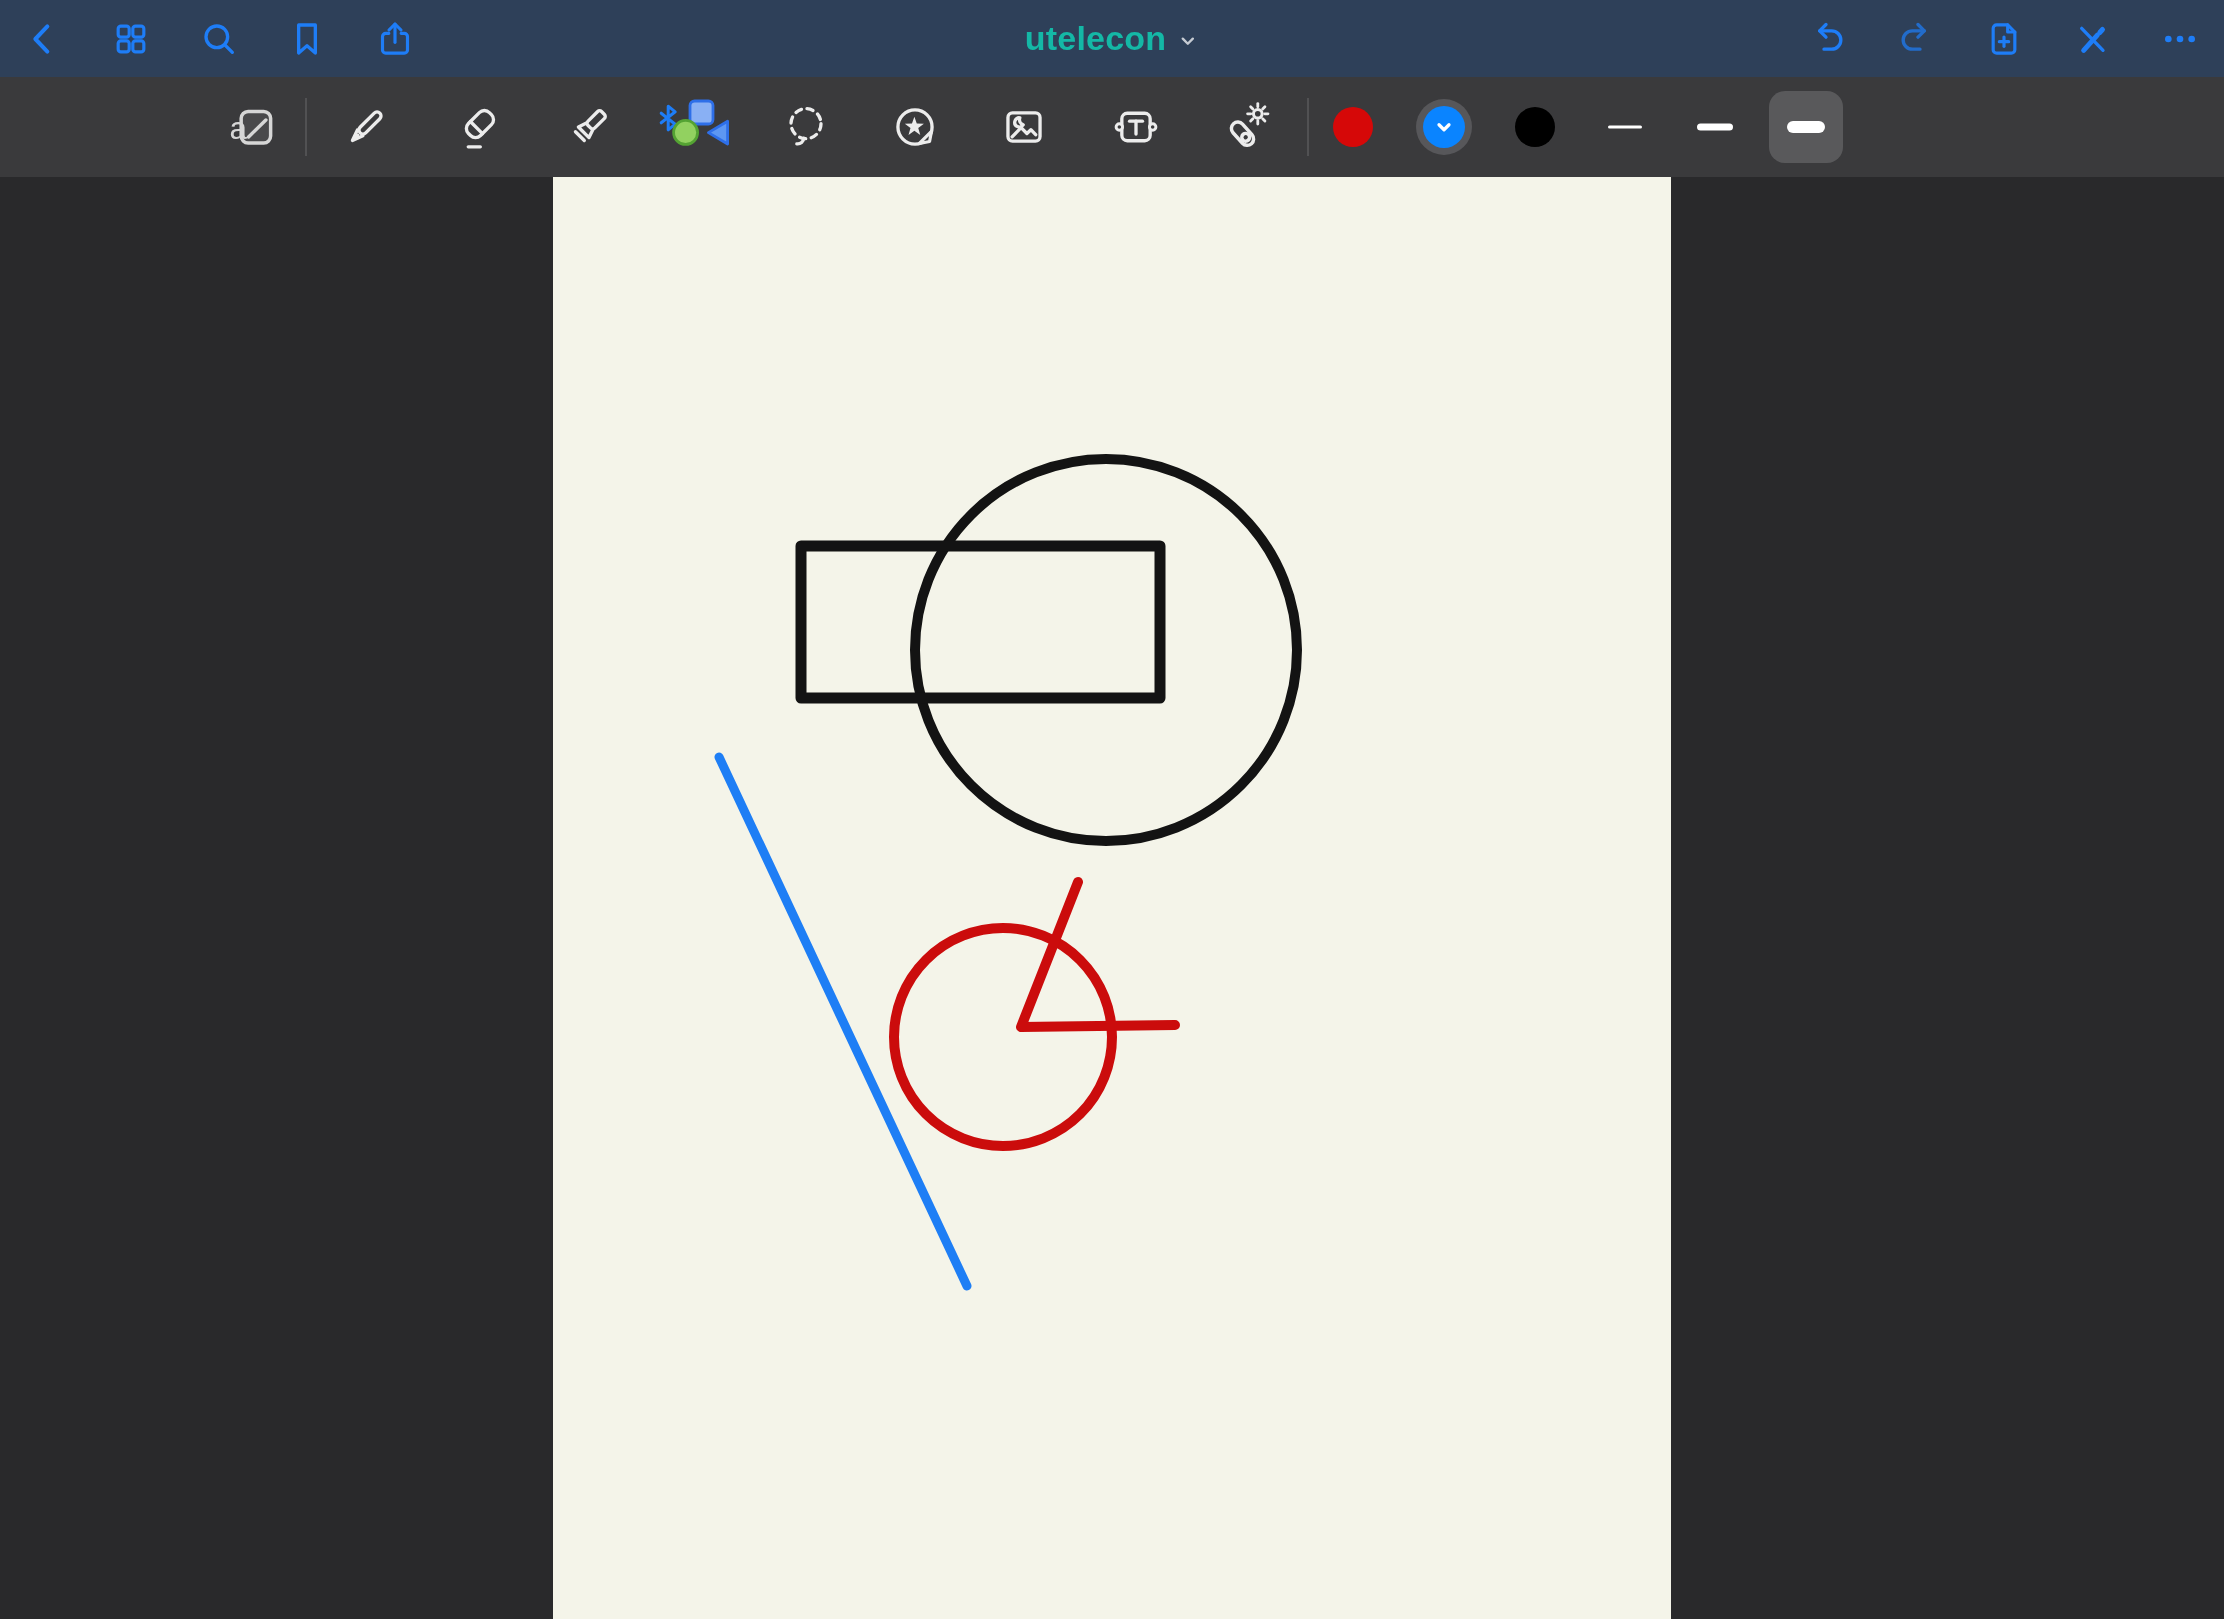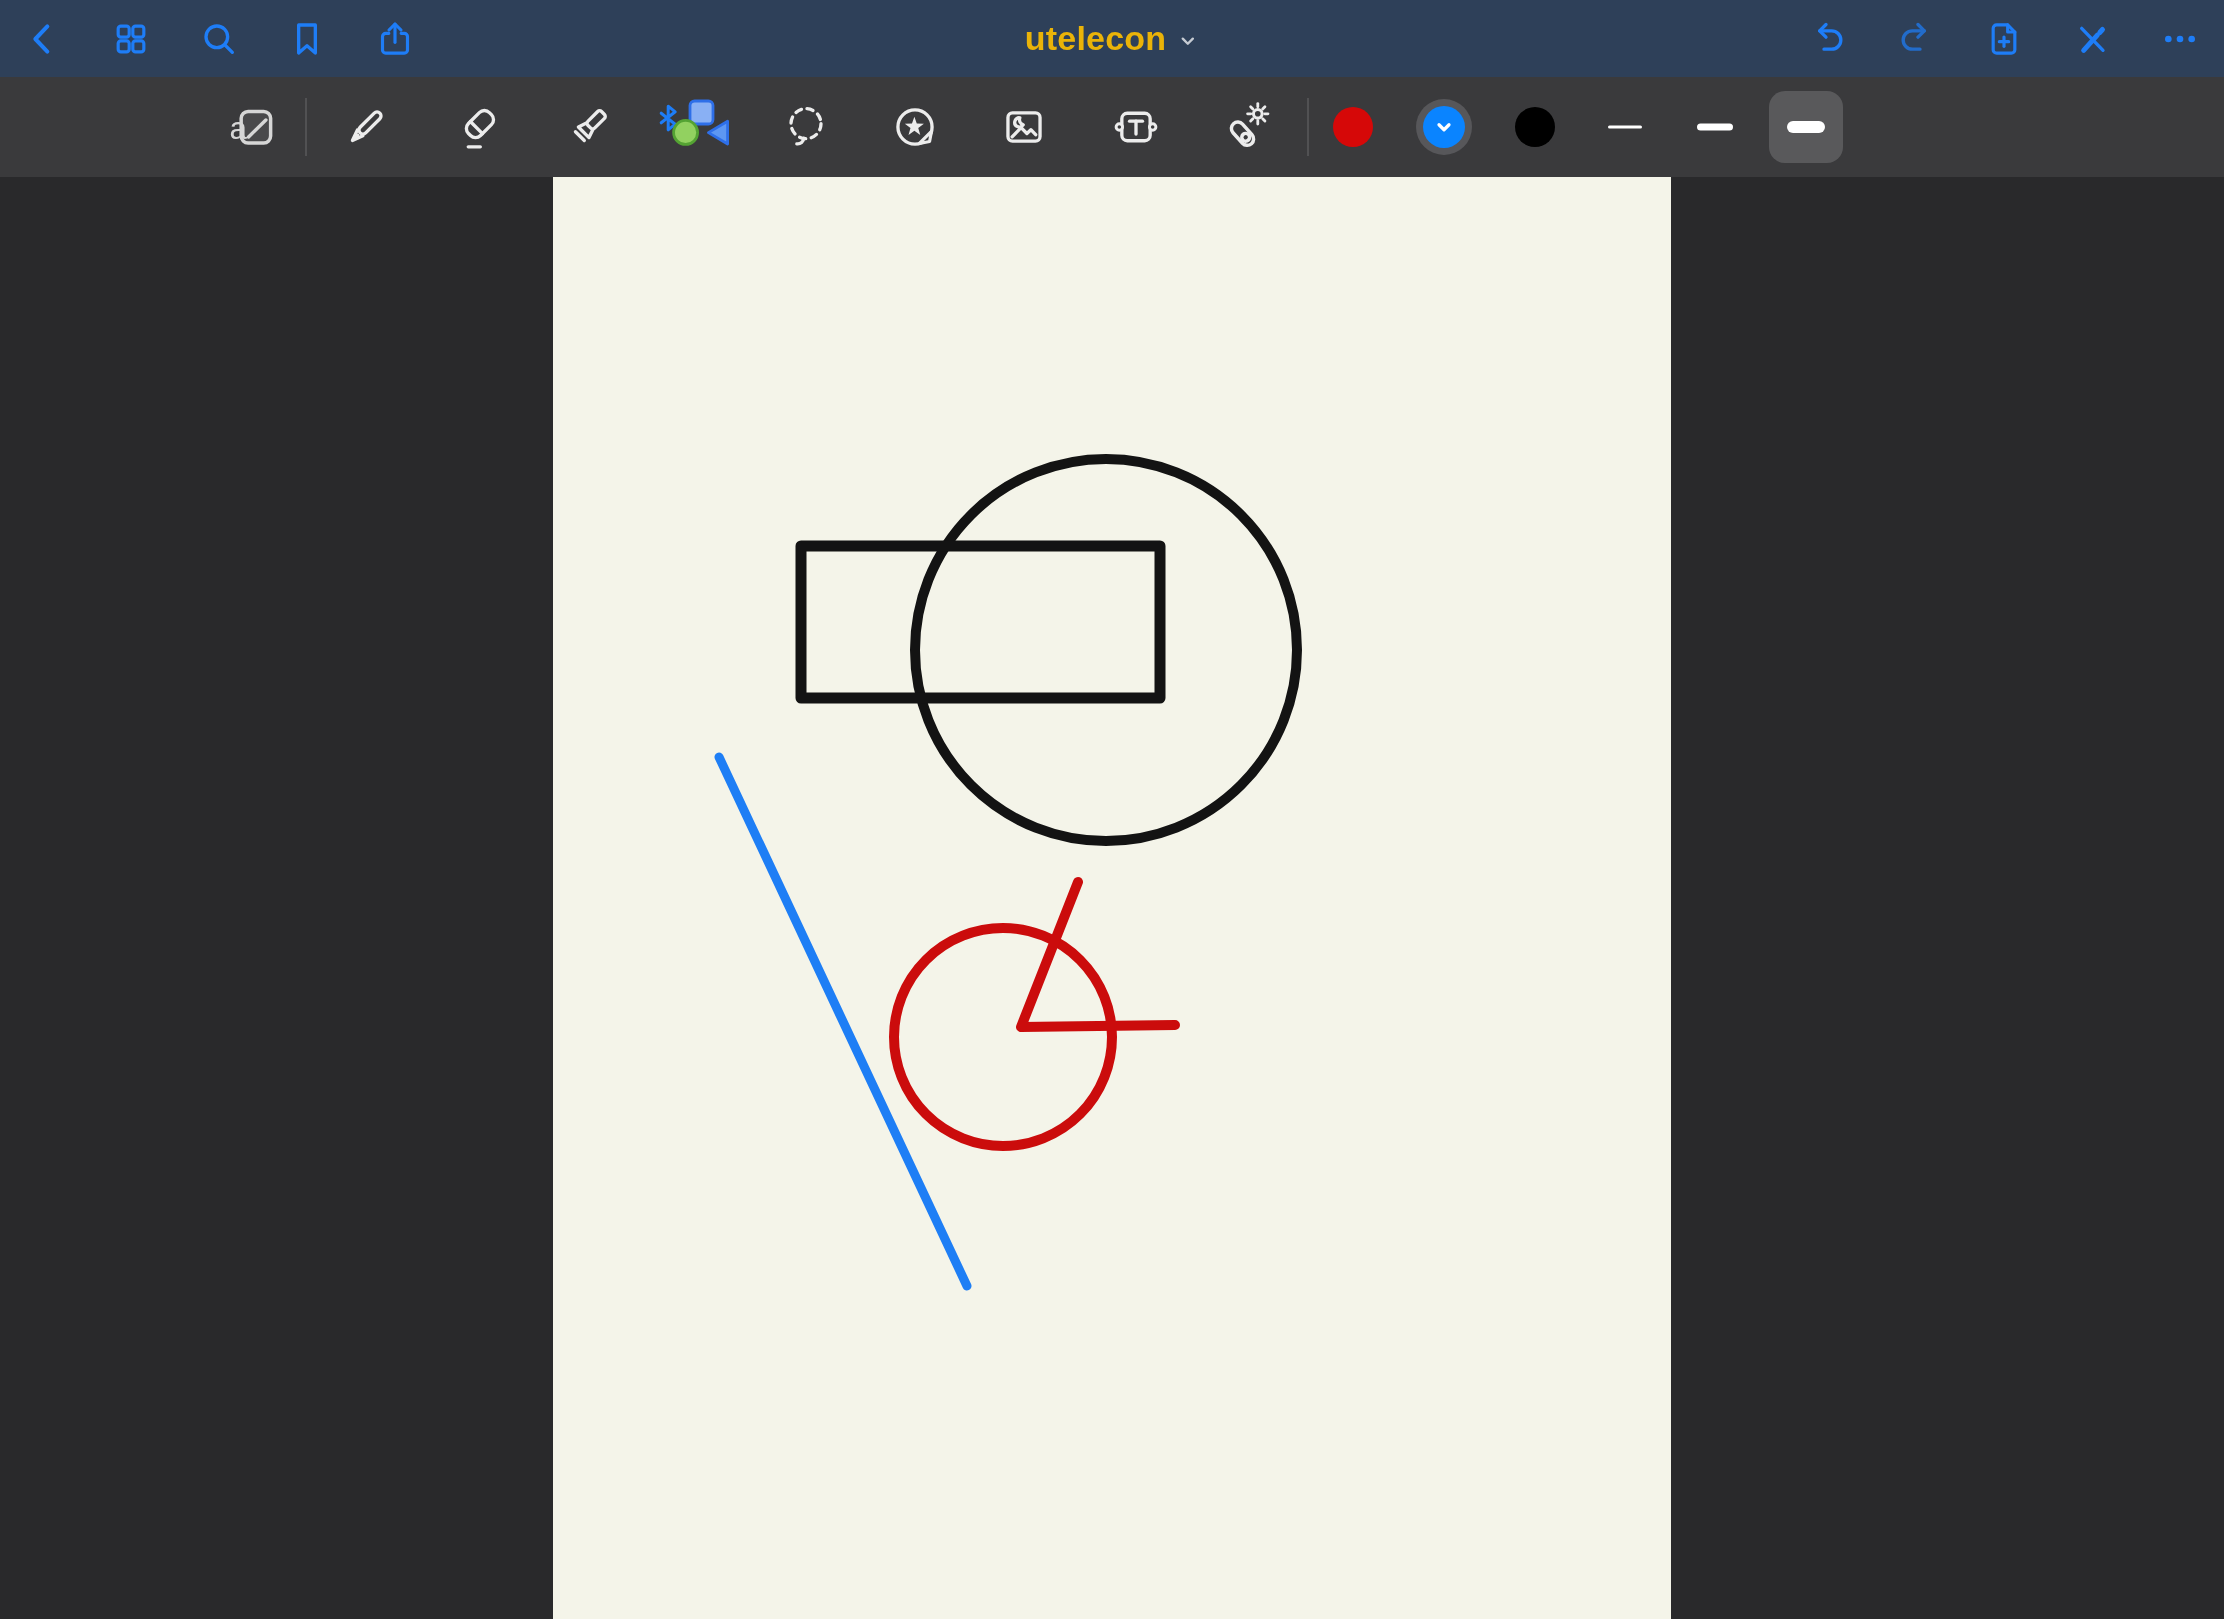--- a/index.html
+++ b/index.html
@@ -14,21 +14,21 @@
     background:#2e4059;display:flex;align-items:center;
   }
   .nav-left{position:absolute;left:23px;top:0;height:77px;display:flex;align-items:center;gap:48px;}
   .nav-right{position:absolute;right:24px;top:0;height:77px;display:flex;align-items:center;gap:48px;}
   .nav-icon{width:40px;height:40px;display:flex;align-items:center;justify-content:center;cursor:pointer;}
   .nav-icon svg{width:40px;height:40px;}
   .nav-title-wrap{
     position:absolute;left:50%;top:0;transform:translateX(-50%);
     height:77px;display:flex;align-items:center;gap:11px;cursor:pointer;
   }
-  .nav-title{color:#eab308;font-size:34px;font-weight:700;letter-spacing:.2px;}
+  .nav-title{color:#14b8a6;font-size:34px;font-weight:700;letter-spacing:.2px;}
   .title-chevron svg{width:22px;height:22px;display:block;margin-top:4px;}
   
   .toolbar{
     position:absolute;left:0;top:77px;width:2224px;height:100px;
     background:#3a3a3c;
   }
   .tool{
     position:absolute;top:50%;transform:translate(-50%,-50%);
     display:flex;align-items:center;justify-content:center;cursor:pointer;
   }

